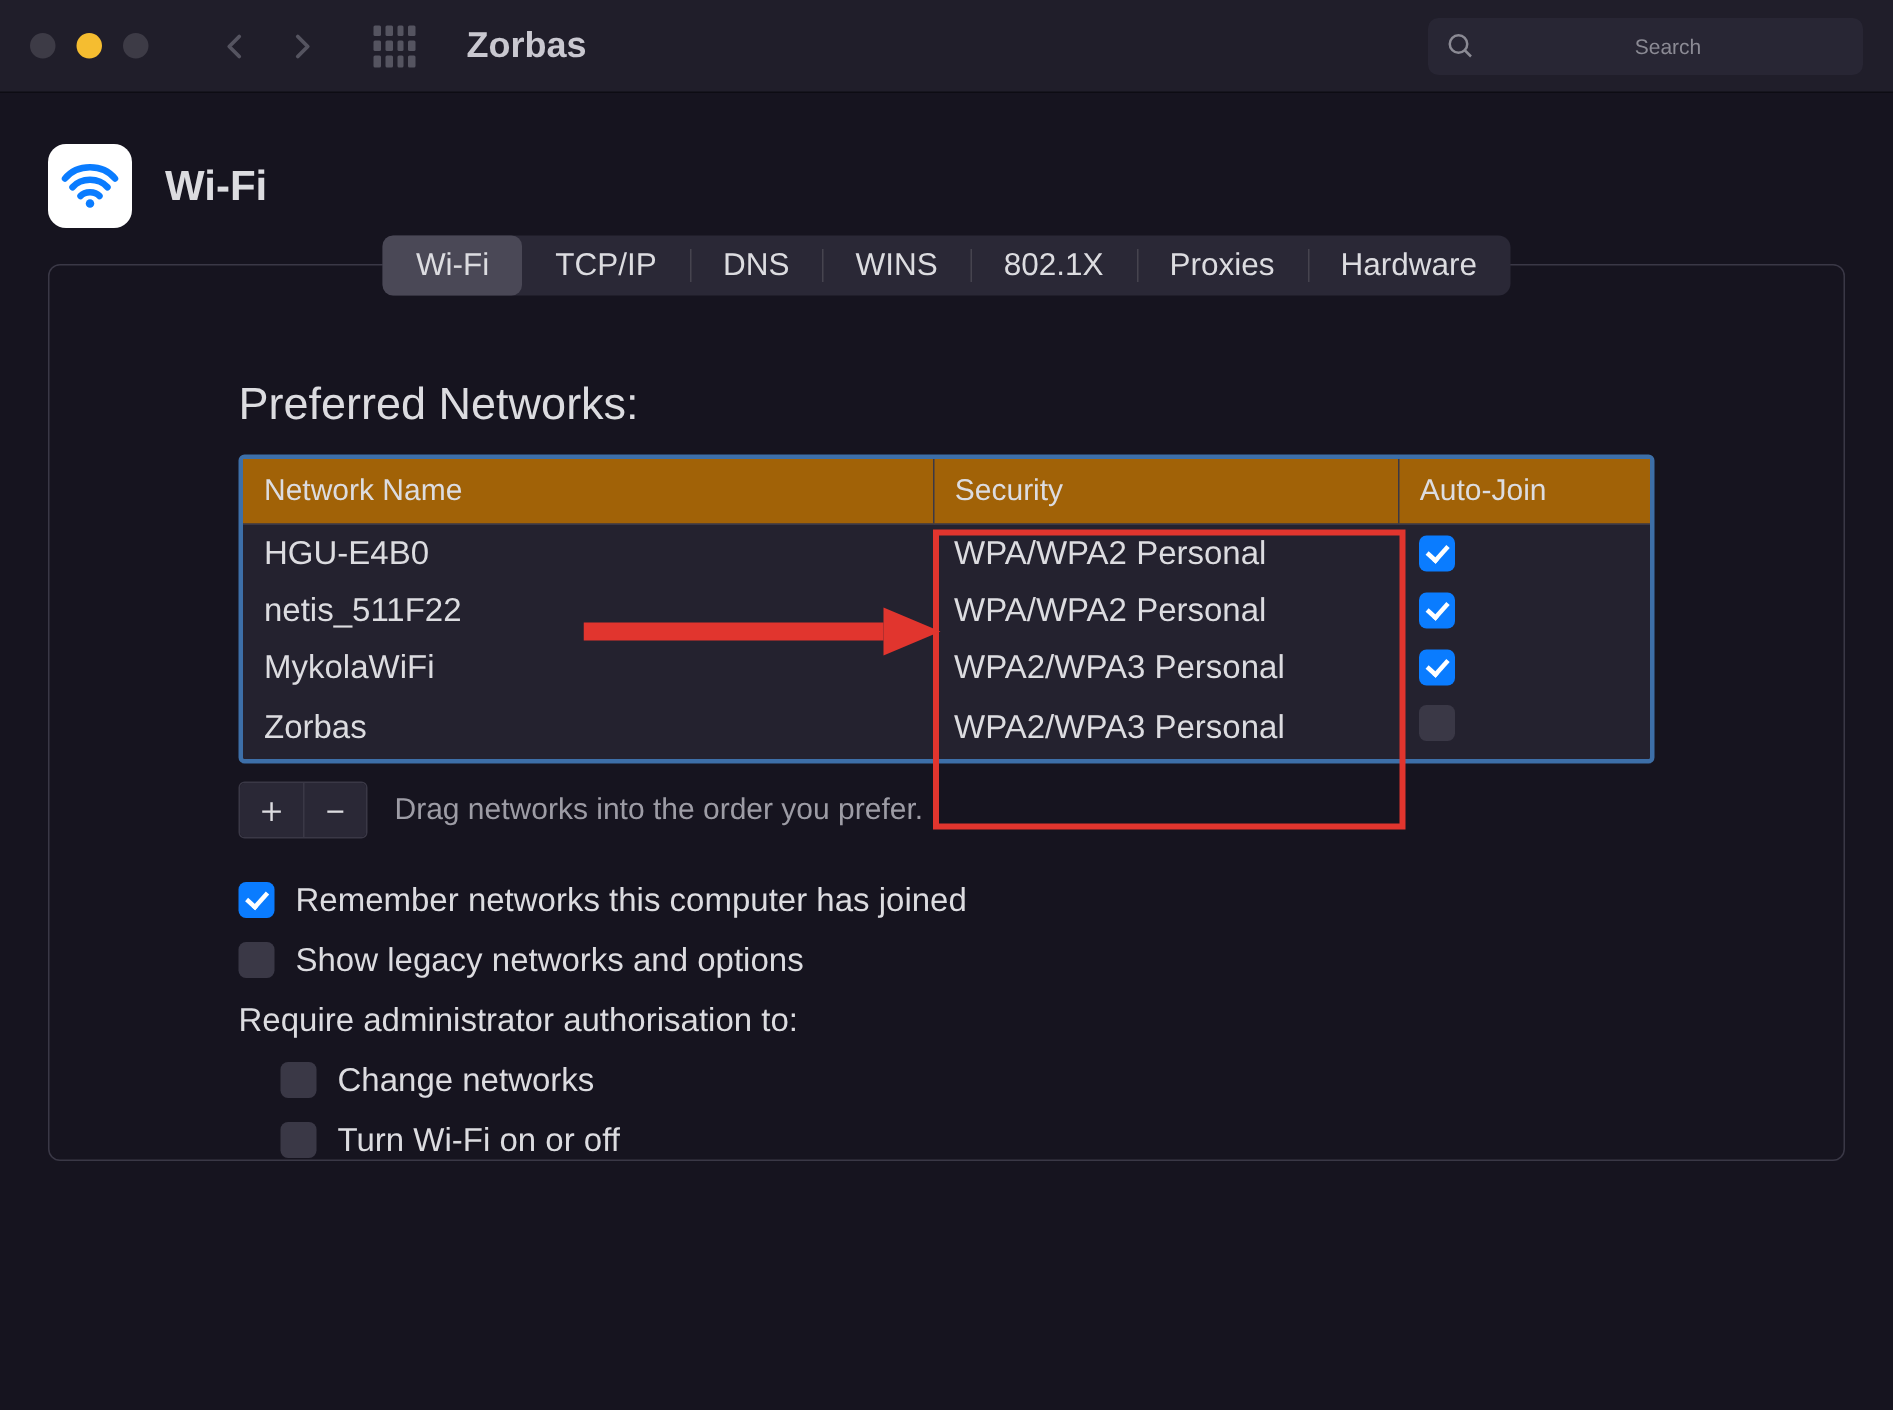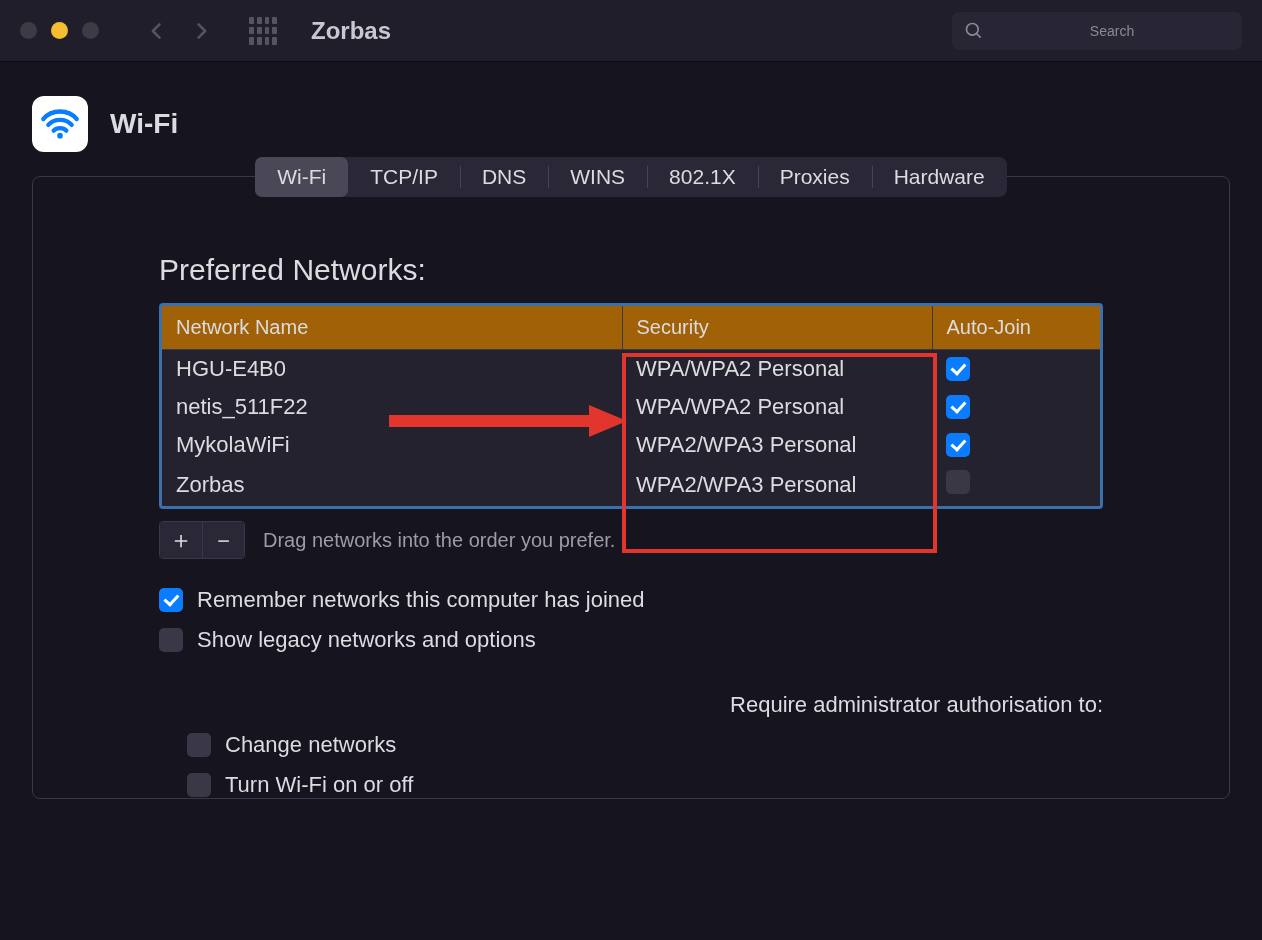--- a/index.html
+++ b/index.html
@@ -73,24 +73,24 @@
   .arrow-ann{position:absolute;pointer-events:none;}
 
   
   .pm-row{display:flex;align-items:center;gap:18px;margin-top:12px;}
   .pm{display:flex;border:1px solid #3a3846;border-radius:4px;overflow:hidden;}
   .pm button{width:42px;height:36px;background:#2a2836;border:none;color:var(--text);font-size:24px;cursor:pointer;display:flex;align-items:center;justify-content:center;}
   .pm button + button{border-left:1px solid #3a3846;}
   .hint{font-size:20px;color:var(--text-dim);}
 
   
-  .opts{margin-top:28px;display:flex;flex-direction:column;gap:14px;text-align:right;}
+  .opts{margin-top:28px;display:flex;flex-direction:column;gap:14px;}
   .opt-row{display:flex;align-items:center;gap:14px;font-size:22px;color:var(--text);}
   .opt-row.indent{margin-left:28px;}
-  .section-label{font-size:22px;color:var(--text);margin-top:25px;}
+  .section-label{font-size:22px;color:var(--text);margin-top:0;}
 </style>
 </head>
 <body>
 
 <div class="titlebar">
   <div class="traffic">
     <div class="dot red"></div>
     <div class="dot yellow"></div>
     <div class="dot green"></div>
   </div>

